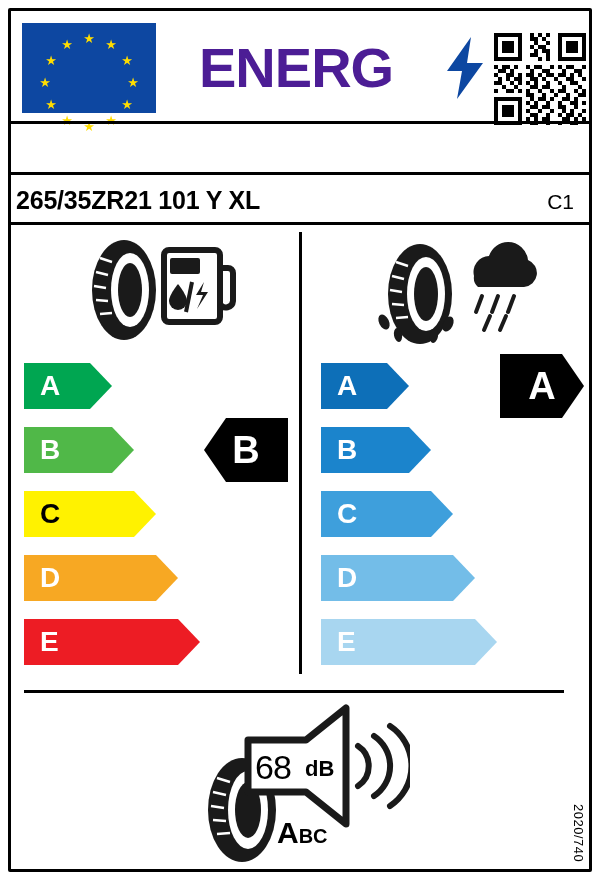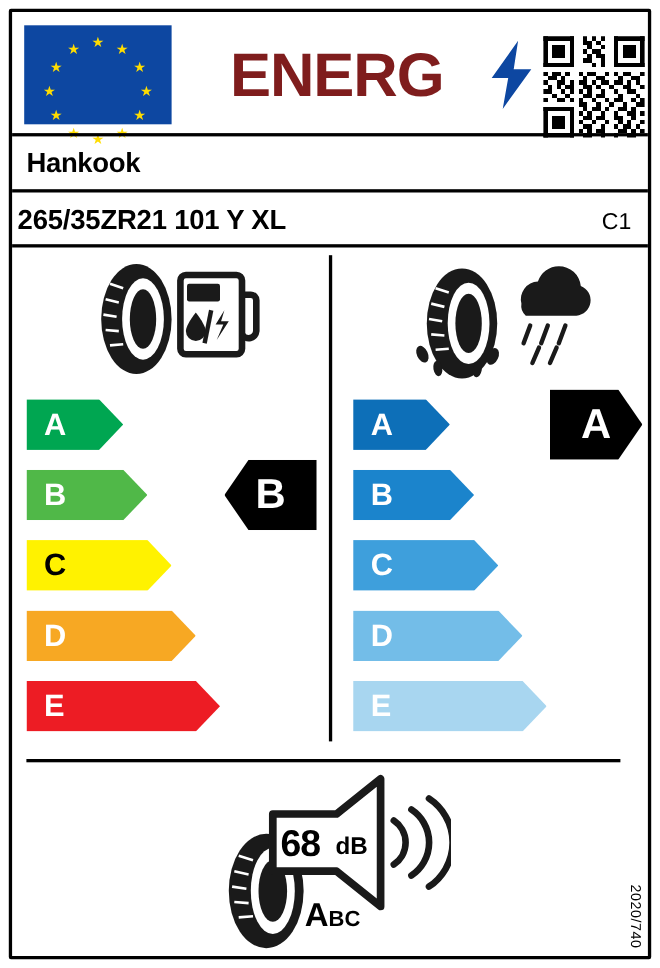--- a/index.html
+++ b/index.html
@@ -53,26 +53,26 @@
     position: absolute;
     width: 12px;
     height: 12px;
     color: #ffdd00;
     font-size: 13px;
     line-height: 12px;
     text-align: center;
   }
   .energy-word {
     position: absolute;
-    left: 198px;
+    left: 188px;
     top: 22px;
     font-size: 56px;
     font-weight: bold;
     letter-spacing: -1px;
-    color: #7f1d1d;
+    color: #4c1d95;
     line-height: 70px;
   }
   .bolt {
     position: absolute;
     left: 434px;
     top: 26px;
     width: 40px;
     height: 62px;
   }
   .qr {
@@ -172,21 +172,21 @@
     top: 690px;
     width: 540px;
     height: 3px;
     background: #000;
   }
   .db-value {
     position: absolute;
     left: 255px;
     top: 748px;
     font-size: 34px;
-    font-weight: bold;
+    font-weight: normal;
     letter-spacing: -1px;
   }
   .db-unit {
     position: absolute;
     left: 305px;
     top: 756px;
     font-size: 22px;
     font-weight: bold;
   }
   .noise-class {
@@ -372,21 +372,20 @@
             <rect x="13" y="22" width="1" height="1"></rect>
           <rect x="16" y="22" width="1" height="1"></rect>
             <rect x="19" y="22" width="2" height="1"></rect>
         </g>
       </svg>
     </div>
   </div>
 
   <div class="rule" style="left:11px; top:121px; width:578px; height:3px;"></div>
 
-  <div class="brand">Hankook</div>
   <div class="rule" style="left:11px; top:172px; width:578px; height:3px;"></div>
 
   <div class="tyre-size">265/35ZR21 101 Y XL</div>
   <div class="tyre-class">C1</div>
   <div class="rule" style="left:11px; top:222px; width:578px; height:3px;"></div>
 
   <div class="divider-v"></div>
 
   <div class="pictogram" style="left:78px; top:236px;">
     <svg width="160" height="110" viewBox="0 0 160 110">

